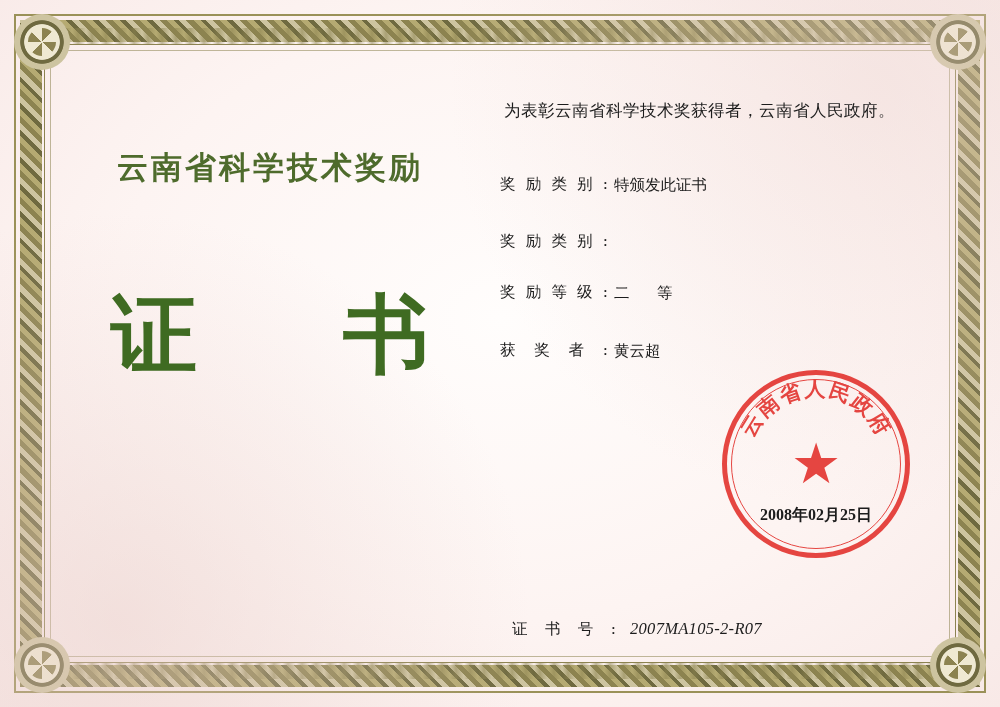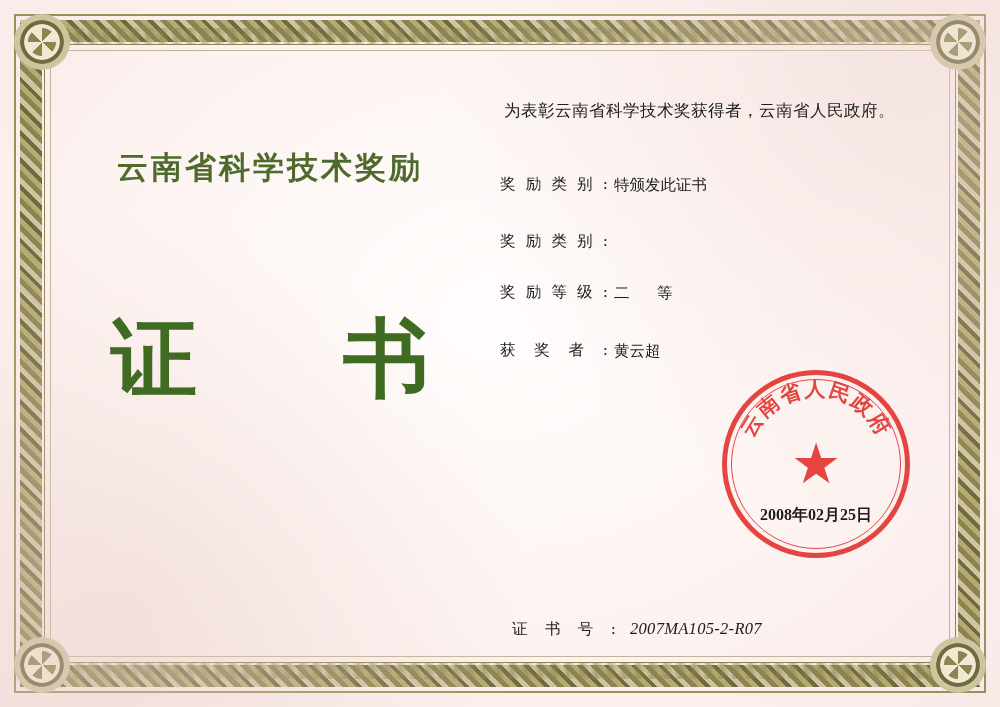--- a/index.html
+++ b/index.html
@@ -122,21 +122,21 @@
     color: #4e6b2c;
     letter-spacing: 3px;
     margin-top: 27px;
   }
   .big-title {
     font-family: "DejaVu Serif", serif;
     font-size: 86px;
     font-weight: bold;
     color: #3f6b22;
     letter-spacing: 30px;
-    margin-top: 112px;
+    margin-top: 88px;
     text-indent: 30px;
   }
 
   
   .right-panel {
     position: absolute;
     left: 500px;
     top: 100px;
     width: 430px;
   }

